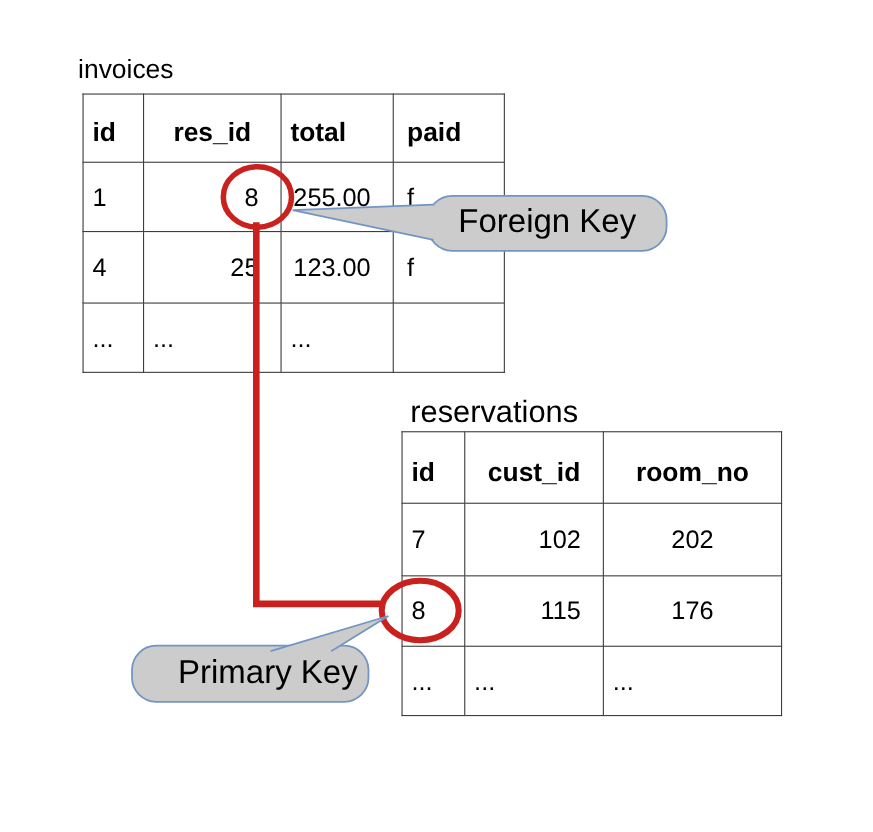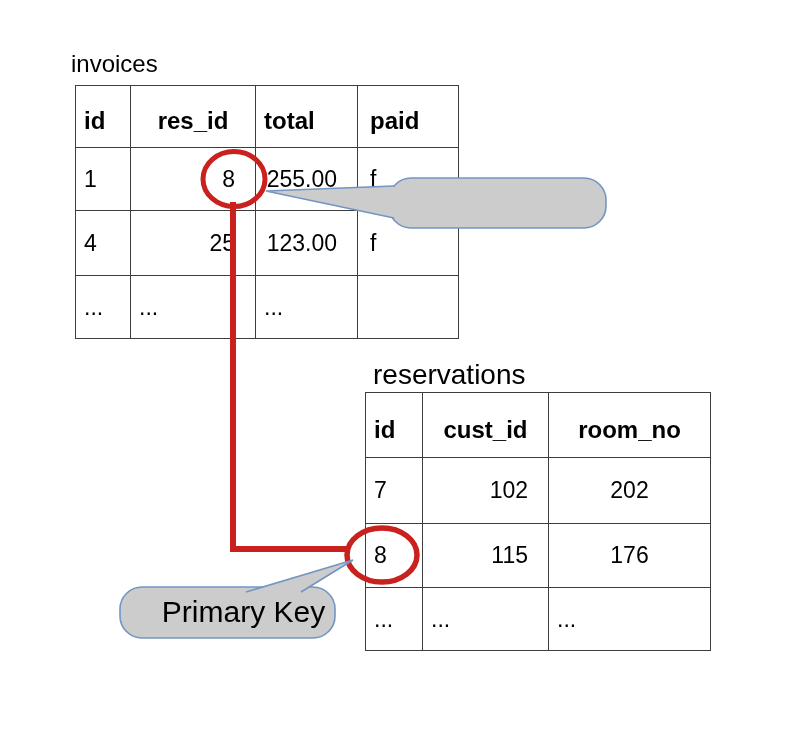--- a/index.html
+++ b/index.html
@@ -125,15 +125,16 @@
 
     <rect class="bubble" x="389" y="178" width="217" height="50" rx="22" ry="22"></rect>
     <path class="tail-fill" d="M394,186 L266,191 L394,218 Z"></path>
     <path class="tail-edge" d="M394,186 L266,191 L394,218"></path>
 
     <rect class="bubble" x="120" y="587" width="215" height="51" rx="22" ry="22"></rect>
     <path class="tail-fill" d="M246,592 L353,560 L301,592 Z"></path>
     <path class="tail-edge" d="M246,592 L353,560 L301,592"></path>
   </svg>
 
+  <div class="callout-label" id="fk-label">Foreign Key</div>
   <div class="callout-label" id="pk-label">Primary Key</div>
 
 </div>
 
 </body></html>

